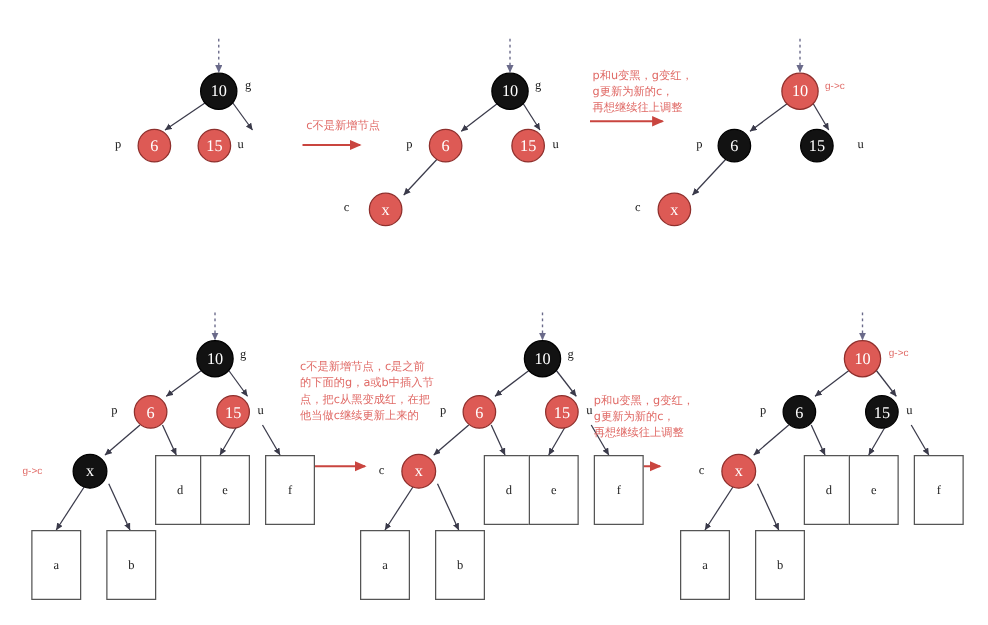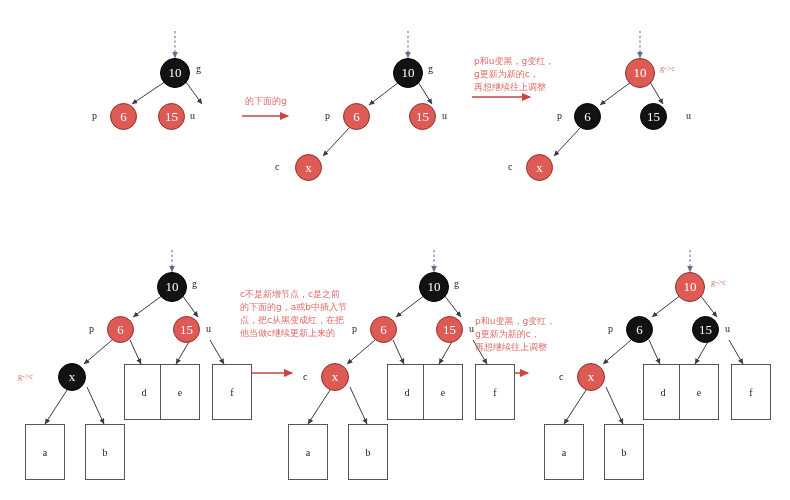--- a/index.html
+++ b/index.html
@@ -38,21 +38,21 @@
     font-size:10px;
     color:#1a1a1a;
     font-family:"Liberation Serif","DejaVu Serif",serif;
     white-space:nowrap;
     z-index:6;
   }
   .redlbl{
     position:absolute;
     font-size:8px;
     color:#e06a66;
-    font-family:Liberation Serif, serif;
+    font-family:Liberation Sans, sans-serif;
     white-space:nowrap;
     z-index:6;
   }
   .annot{
     position:absolute;
     font-size:9px;
     line-height:13px;
     color:#e06a66;
     font-family:"DejaVu Sans",sans-serif;
     white-space:pre-line;
@@ -166,21 +166,21 @@
 
 <div class="node black" style="left:160px;top:58px;width:30px;height:30px;">10</div>
 <div class="lbl" style="left:196px;top:63px;">g</div>
 
 <div class="node red" style="left:110px;top:103px;width:27px;height:27px;">6</div>
 <div class="lbl" style="left:92px;top:110px;">p</div>
 
 <div class="node red" style="left:158px;top:103px;width:27px;height:27px;">15</div>
 <div class="lbl" style="left:190px;top:110px;">u</div>
 
-<div class="annot" style="left:245px;top:95px;width:100px;">的下面的g</div>
+<div class="annot" style="left:245px;top:95px;width:100px;">c不是新增节点</div>
 
 <div class="node black" style="left:393px;top:58px;width:30px;height:30px;">10</div>
 <div class="lbl" style="left:428px;top:63px;">g</div>
 
 <div class="node red" style="left:343px;top:103px;width:27px;height:27px;">6</div>
 <div class="lbl" style="left:325px;top:110px;">p</div>
 
 <div class="node red" style="left:409px;top:103px;width:27px;height:27px;">15</div>
 <div class="lbl" style="left:442px;top:110px;">u</div>
 

